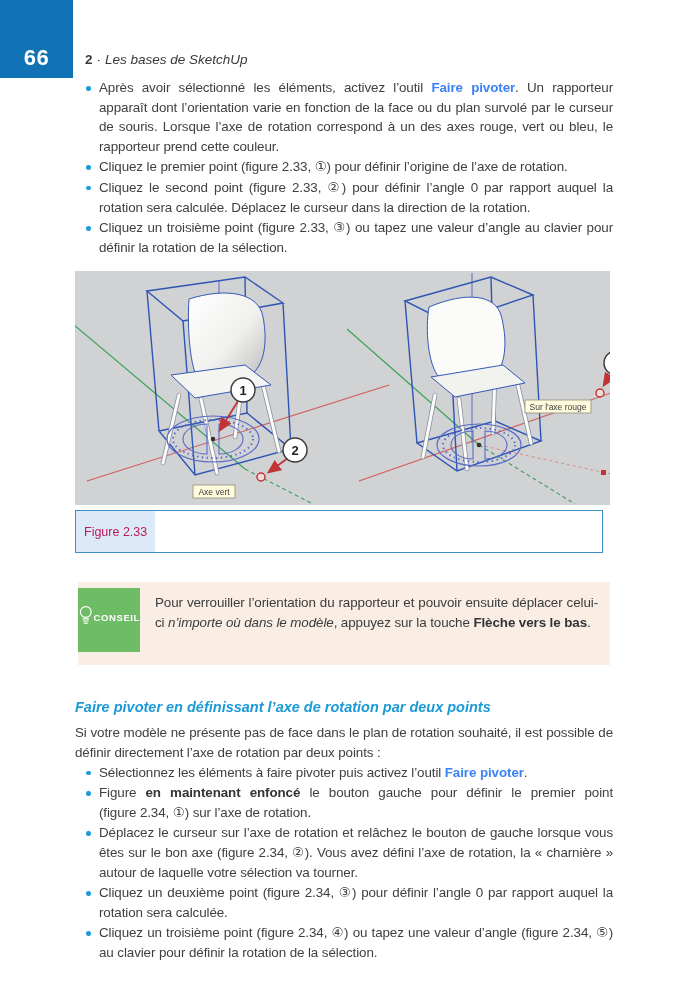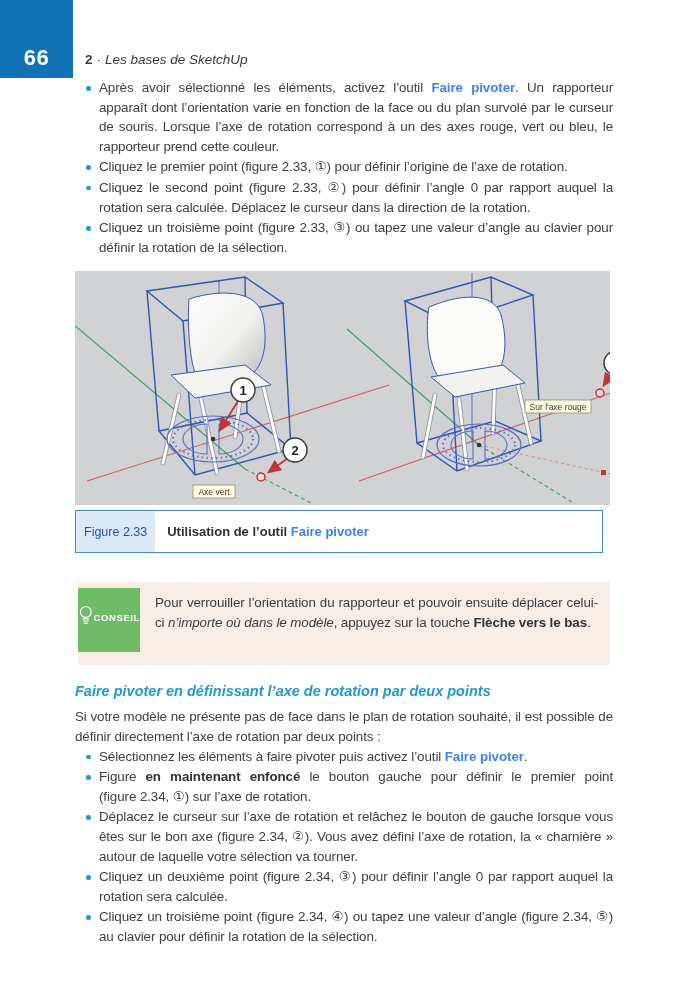--- a/index.html
+++ b/index.html
@@ -46,21 +46,21 @@
   
   .figure-wrap{margin-top:14px;width:535px;height:234px;}
   .figure-wrap svg{display:block;}
 
   
   .caption{
     margin-top:5px;width:528px;height:43px;box-sizing:border-box;
     border:1.5px solid #3e8fc5;background:#fff;display:flex;align-items:stretch;
   }
   .caption-label{
-    background:#dce9f6;color:#1d4ed8;font-size:12.5px;
+    background:#dce9f6;color:#be185d;font-size:12.5px;
     display:flex;align-items:center;padding:0 8px;white-space:nowrap;
   }
   .caption-body{
     display:flex;align-items:center;padding-left:12px;font-size:13px;
     font-weight:600;color:#2f3032;white-space:pre;
   }
   .caption-body .link{font-weight:600;}
 
   
   .tip{
@@ -74,21 +74,21 @@
   }
   .tip-badge .bulb{margin-bottom:4px;}
   .tip-badge .badge-label{color:#fff;font-size:9.5px;font-weight:bold;letter-spacing:.6px;}
   .tip-text{
     margin-left:77px;padding:11px 12px 11px 0;font-size:13.4px;line-height:20px;
     text-align:justify;color:#3b3c3e;letter-spacing:-.1px;
   }
 
   
   .section-heading{
-    margin-top:17px;color:#1b9ad6;font-style:italic;font-weight:600;
+    margin-top:33px;color:#1b9ad6;font-style:italic;font-weight:600;
     font-size:14.5px;line-height:18px;
   }
   .section-intro{
     margin-top:7px;font-size:13.4px;line-height:19.6px;text-align:justify;letter-spacing:-.1px;
   }
   .section-list{margin-top:3px;}
 </style>
 </head>
 <body>
 
@@ -240,21 +240,20 @@
           <g>
             <rect x="150" y="129" width="66" height="13" fill="#fffbdc" stroke="#8f8f79" stroke-width="0.8"></rect>
             <text x="183" y="138.5" font-size="8.5" fill="#3c3c3c" text-anchor="middle">Sur l'axe rouge</text>
           </g>
         </g>
       </svg>
     </div>
 
     <div class="caption">
       <div class="caption-label">Figure 2.33</div>
-      <div class="caption-body"><span>Utilisation de l’outil </span><span class="link">Faire pivoter</span></div>
     </div>
 
     <div class="tip">
       <div class="tip-badge">
         <svg class="bulb" width="26" height="32" viewBox="0 0 26 32">
           <circle cx="13" cy="11" r="9" fill="none" stroke="#ffffff" stroke-width="2"></circle>
           <line x1="8.5" y1="22.5" x2="17.5" y2="22.5" stroke="#ffffff" stroke-width="2" stroke-linecap="round"></line>
           <line x1="9" y1="26" x2="17" y2="26" stroke="#ffffff" stroke-width="2" stroke-linecap="round"></line>
           <line x1="10.5" y1="29.5" x2="15.5" y2="29.5" stroke="#ffffff" stroke-width="2" stroke-linecap="round"></line>
         </svg>

